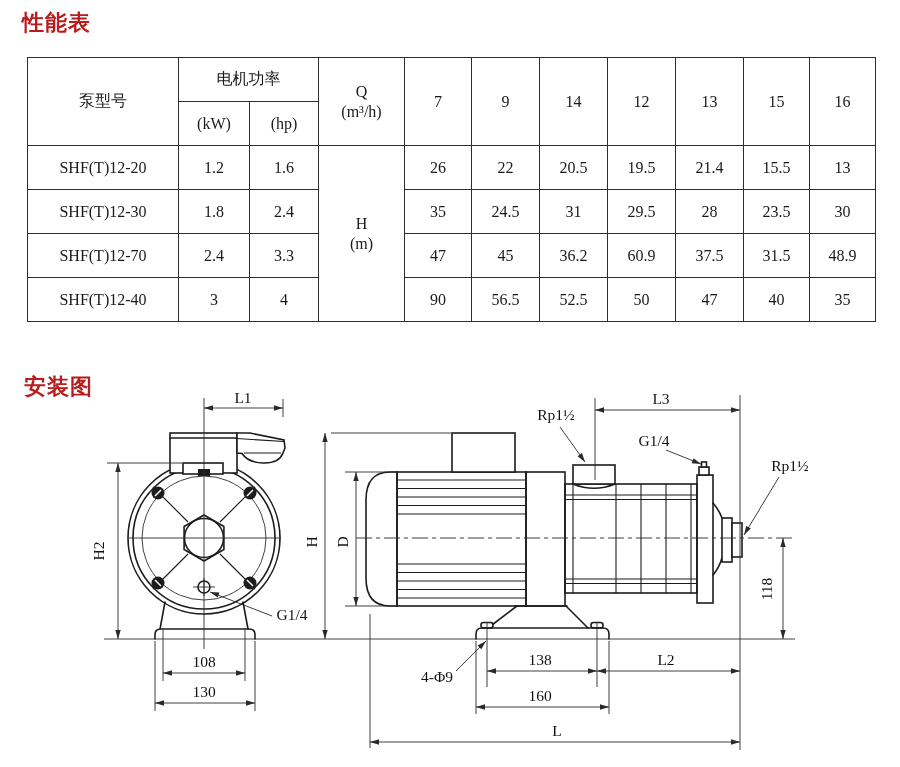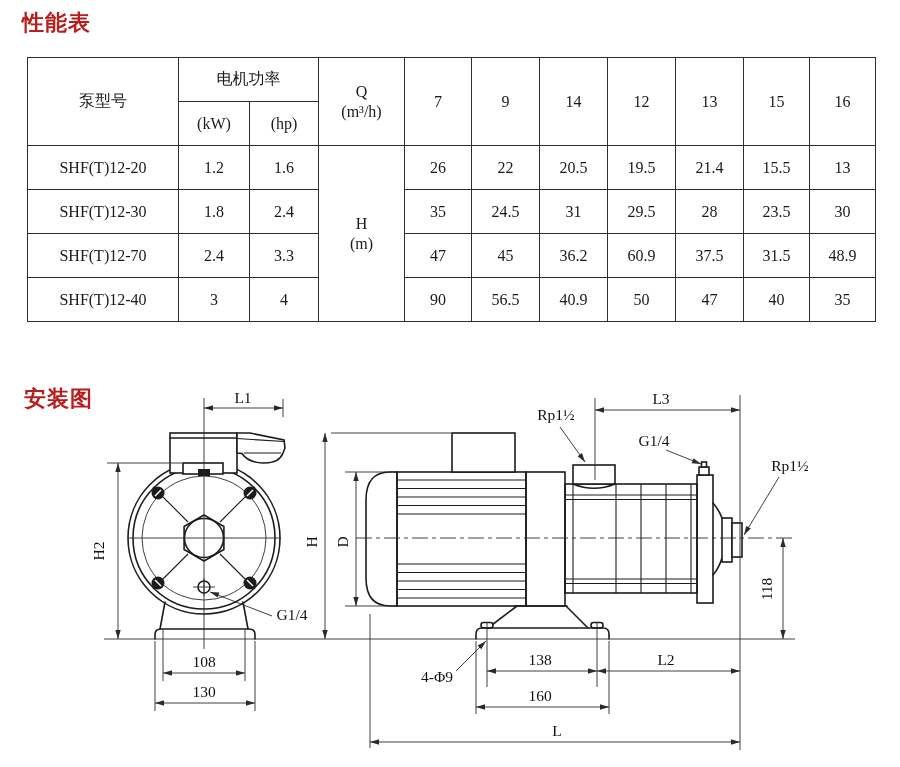--- a/index.html
+++ b/index.html
@@ -1,21 +1,21 @@
 <!DOCTYPE html>
 <html><head>
 <meta charset="utf-8">
 <style>
   html,body{margin:0;padding:0;}
   body{width:900px;height:767px;background:#fff;position:relative;overflow:hidden;
        font-family:"Liberation Serif",serif;color:#111;}
   .title{position:absolute;font-family:"Liberation Sans",sans-serif;font-weight:bold;
          font-size:22px;color:#b91c1c;letter-spacing:1px;}
   #perf-title{left:22px;top:8px;}
-  #inst-title{left:24px;top:384px;text-align:right;}
+  #inst-title{left:24px;top:372px;text-align:right;}
   table{position:absolute;left:27px;top:57px;border-collapse:collapse;table-layout:fixed;
         width:848px;}
   td{border:1px solid #2e2e2e;text-align:center;vertical-align:middle;
      font-family:"Liberation Serif",serif;font-size:16px;color:#1a1a1a;padding:0;}
   tr{height:44px;}
   td div{line-height:1.2;}
   svg{position:absolute;left:0;top:370px;}
   .o {stroke:#1c1c1c;stroke-width:1.6;fill:none;stroke-linecap:round;}
   .ow{stroke:#1c1c1c;stroke-width:1.6;fill:#fff;}
   .f {stroke:#1c1c1c;stroke-width:1.1;fill:none;}
@@ -103,21 +103,21 @@
     <td>37.5</td>
     <td>31.5</td>
     <td>48.9</td>
   </tr>
   <tr>
     <td>SHF(T)12-40</td>
     <td>3</td>
     <td>4</td>
     <td>90</td>
     <td>56.5</td>
-    <td>40.9</td>
+    <td>52.5</td>
     <td>50</td>
     <td>47</td>
     <td>40</td>
     <td>35</td>
   </tr>
 </tbody>
   </table>
 
 <div class="title" id="inst-title">安装图</div>
 

